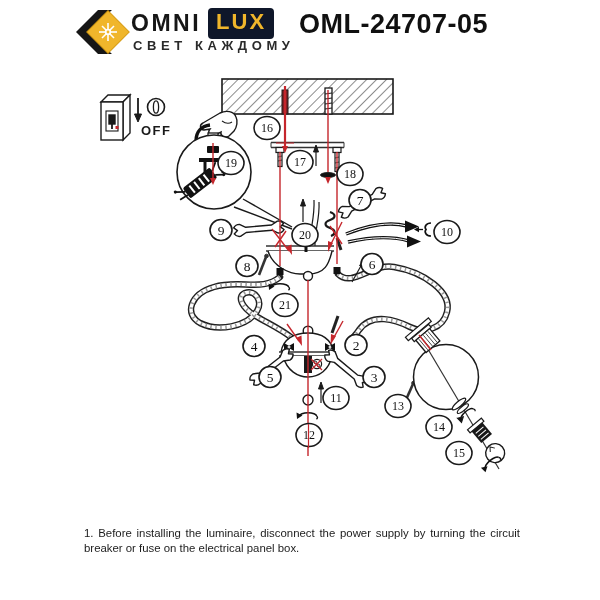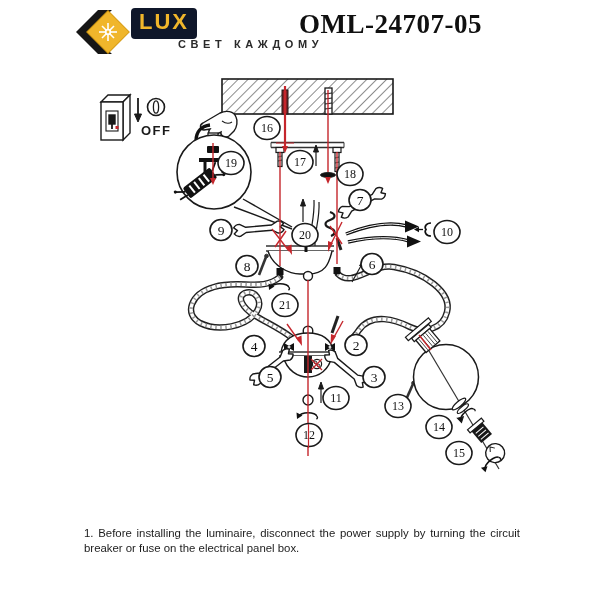--- a/index.html
+++ b/index.html
@@ -4,24 +4,24 @@
 <style>
   html,body{margin:0;padding:0;background:#fff;}
   body{width:600px;height:600px;position:relative;overflow:hidden;
        font-family:"Liberation Sans",sans-serif;color:#1a1a1a;}
   .header{position:absolute;left:0;top:0;width:600px;height:64px;}
   .logo-icon{position:absolute;left:76px;top:9px;}
   .brand-row{position:absolute;left:131px;top:8px;display:flex;align-items:center;gap:7px;}
   .brand-primary{font-size:23px;font-weight:bold;letter-spacing:2.5px;color:#161616;}
   .brand-badge{background:#0f172a;color:#f0b62b;font-size:22px;font-weight:bold;
                letter-spacing:2px;padding:1px 8px 4px 8px;border-radius:4px;}
-  .tagline{position:absolute;left:133px;top:38px;font-size:11px;font-weight:bold;
-           letter-spacing:4.6px;color:#2a2a2a;white-space:nowrap;margin-left:45px;}
+  .tagline{position:absolute;left:133px;top:38px;font-size:13px;font-weight:bold;
+           letter-spacing:4.6px;color:#2a2a2a;white-space:nowrap;}
   .model{position:absolute;left:299px;top:9px;font-size:27px;font-weight:bold;color:#101010;
-         letter-spacing:0.5px;font-family:Liberation Serif, serif;}
+         letter-spacing:0.5px;}
   .diagram-svg{position:absolute;left:0;top:0;width:600px;height:600px;}
   .instructions{position:absolute;left:68px;top:510px;width:468px;font-size:11.4px;
                 line-height:14.6px;color:#1c1c1c;}
   .instructions p{margin:16px;text-align:justify;}
 </style>
 </head>
 <body>
 
 <div class="header">
   <svg class="logo-icon" width="54" height="46" viewBox="0 0 54 46">
@@ -32,20 +32,21 @@
         <line x1="-9" y1="0" x2="9" y2="0"></line>
           <line x1="0" y1="-9" x2="0" y2="9"></line>
         <line x1="-6" y1="-6" x2="6" y2="6"></line>
           <line x1="6" y1="-6" x2="-6" y2="6"></line>
       </g>
       <circle r="3.2" fill="#fff"></circle>
         <circle r="1.4" fill="#f0b62b"></circle>
     </g>
   </svg>
   <div class="brand-row">
+    <span class="brand-primary">OMNI</span>
     <span class="brand-badge">LUX</span>
   </div>
   <div class="tagline">СВЕТ КАЖДОМУ</div>
   <div class="model">OML-24707-05</div>
 </div>
 
 <svg class="diagram-svg" viewBox="0 0 600 600">
   <defs>
     <pattern id="hatch" width="7" height="7" patternUnits="userSpaceOnUse" patternTransform="rotate(45)">
       <line x1="0" y1="0" x2="0" y2="7" stroke="#2e2e2e" stroke-width="1.1"></line>

